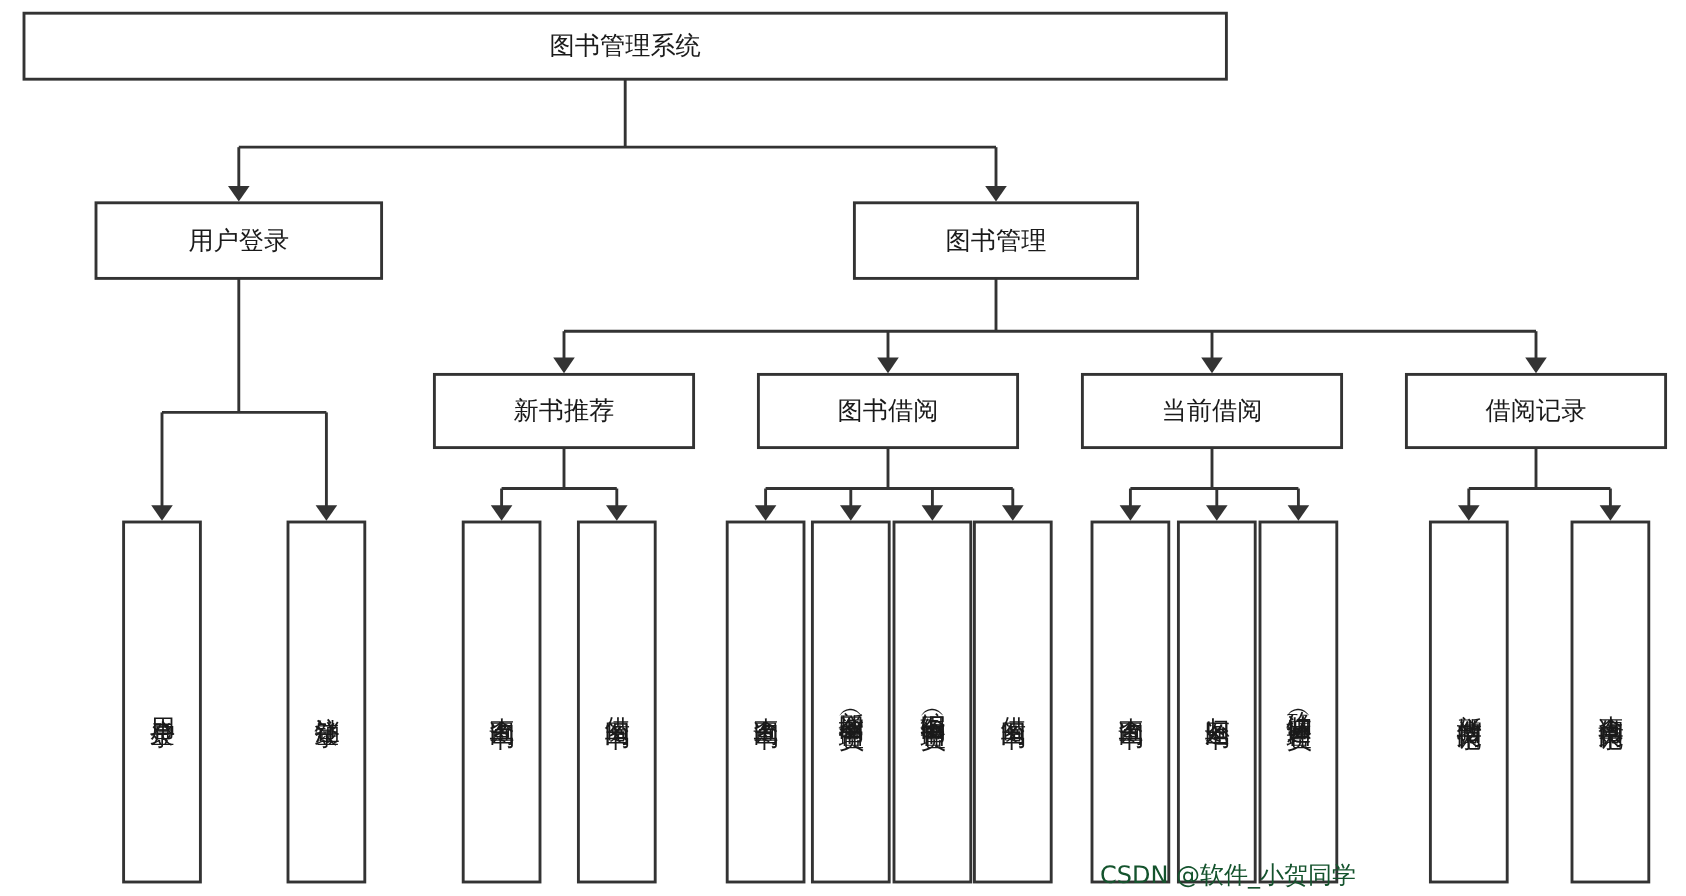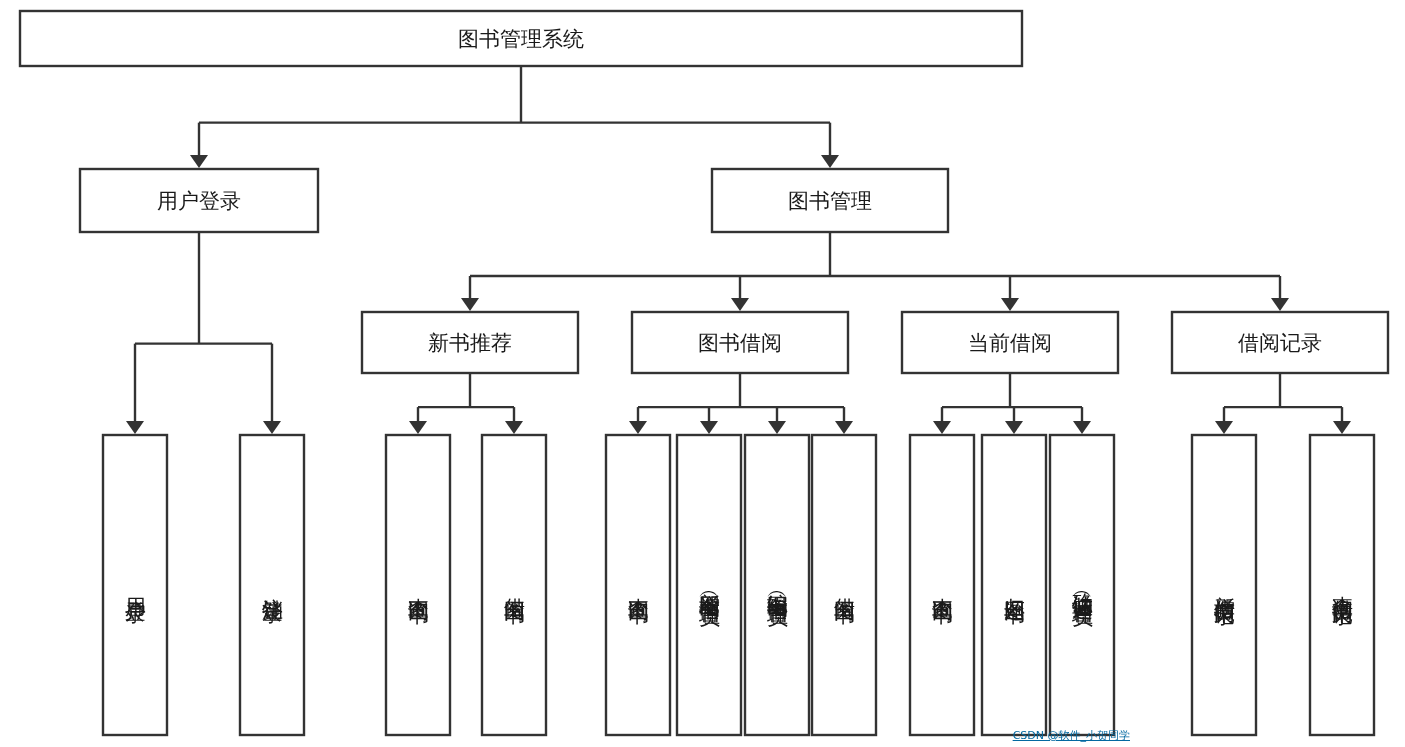--- a/index.html
+++ b/index.html
@@ -64,24 +64,23 @@
     align-items: center;
     justify-content: center;
     white-space: nowrap;
     pointer-events: none;
   }
   .watermark {
     position: absolute;
     right: 8px;
     bottom: 4px;
     font-family: "DejaVu Sans", "Liberation Sans", sans-serif;
-    font-size: 11px;
-    color: #0369a1;
+    font-size: 20px;
+    color: #14532d;
     white-space: nowrap;
-    text-decoration: underline;
   }
 </style>
 </head>
 <body>
 
 <div id="diagram-root">
 
   <svg id="flow" viewBox="0 0 1405 747">
     <g id="edges-layer">
         <g>

